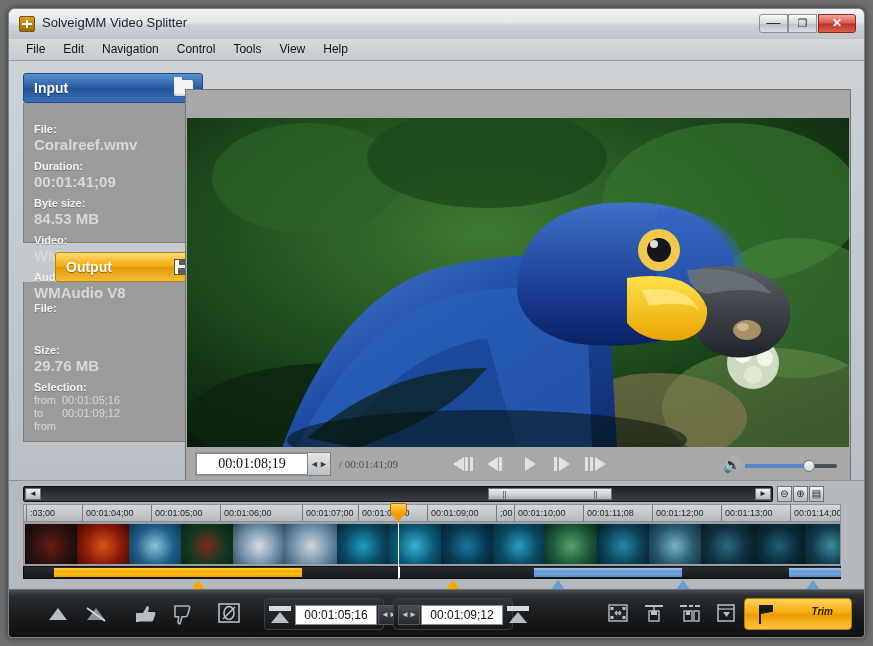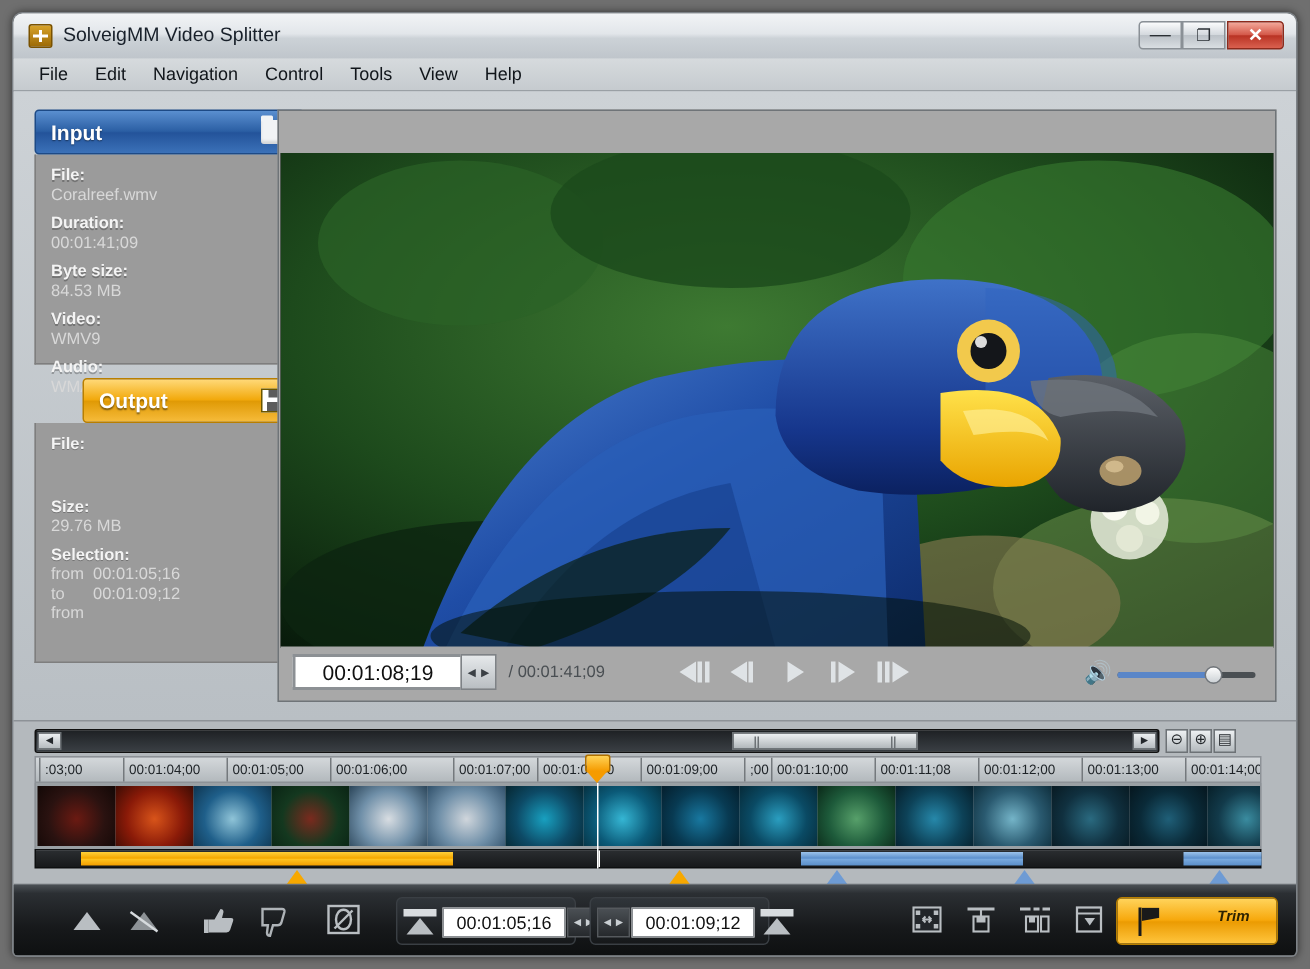--- a/index.html
+++ b/index.html
@@ -57,29 +57,29 @@
   
   .floppy{background:#fff;border:1px solid #6a5600;box-sizing:border-box;}
   .floppy:before{content:"";position:absolute;left:4px;top:0;width:10px;height:5px;background:#5c5c5c;}
   .floppy:after{content:"";position:absolute;left:3px;bottom:0;width:13px;height:6px;background:#5c5c5c;}
 
   .panel-body{background:#9b9b9b;border:1px solid #7e7e7e;border-top:none;box-sizing:border-box;
     padding:8px 10px;color:#efefef;}
   #input-body{height:140px;}
   #output-body{height:160px;}
   .fld-label{font-size:11px;font-weight:bold;color:#f4f4f4;margin-top:7px;text-shadow:0 1px 0 rgba(0,0,0,.25);}
-  .fld-label:first-child{margin-top:0;}
-  .fld-value{font-size:11px;color:#d8d8d8;margin-top:1px;}
+  .fld-label:first-child{margin-top:12px;}
+  .fld-value{font-size:15px;color:#d8d8d8;margin-top:1px;font-weight:bold;}
   .sel-row{font-size:11px;color:#d8d8d8;margin-top:1px;}
   .sel-row b{display:inline-block;width:28px;font-weight:normal;}
   #output-gap{height:22px;}
 
   
-  #video-panel{position:absolute;left:176px;top:12px;width:666px;height:395px;
-    background:#a8a8a8;border:1px solid #6f7478;box-sizing:border-box;}
+  #video-panel{position:absolute;left:176px;top:28px;width:666px;height:395px;
+    background:#a8a8a8;border:1px solid #6f7478;box-sizing:border-box;font-family:Liberation Serif, serif;}
   #video-area{position:absolute;left:1px;top:28px;width:662px;height:330px;overflow:hidden;background:#06140a;}
   #parrot{position:absolute;left:0;top:0;width:100%;height:100%;}
 
   
   #player-bar{position:absolute;left:1px;bottom:1px;width:662px;height:35px;background:#a8a8a8;}
   #time-box{position:absolute;left:8px;top:5px;width:112px;height:24px;
     background:#fff;border:2px solid #8c9094;border-right:none;box-sizing:border-box;
     font-size:14px;color:#101010;text-align:center;line-height:20px;}
   #time-spin{position:absolute;left:120px;top:5px;width:24px;height:24px;box-sizing:border-box;
     border:1px solid #7e8286;background:linear-gradient(#e6e9eb,#b9bec2);

